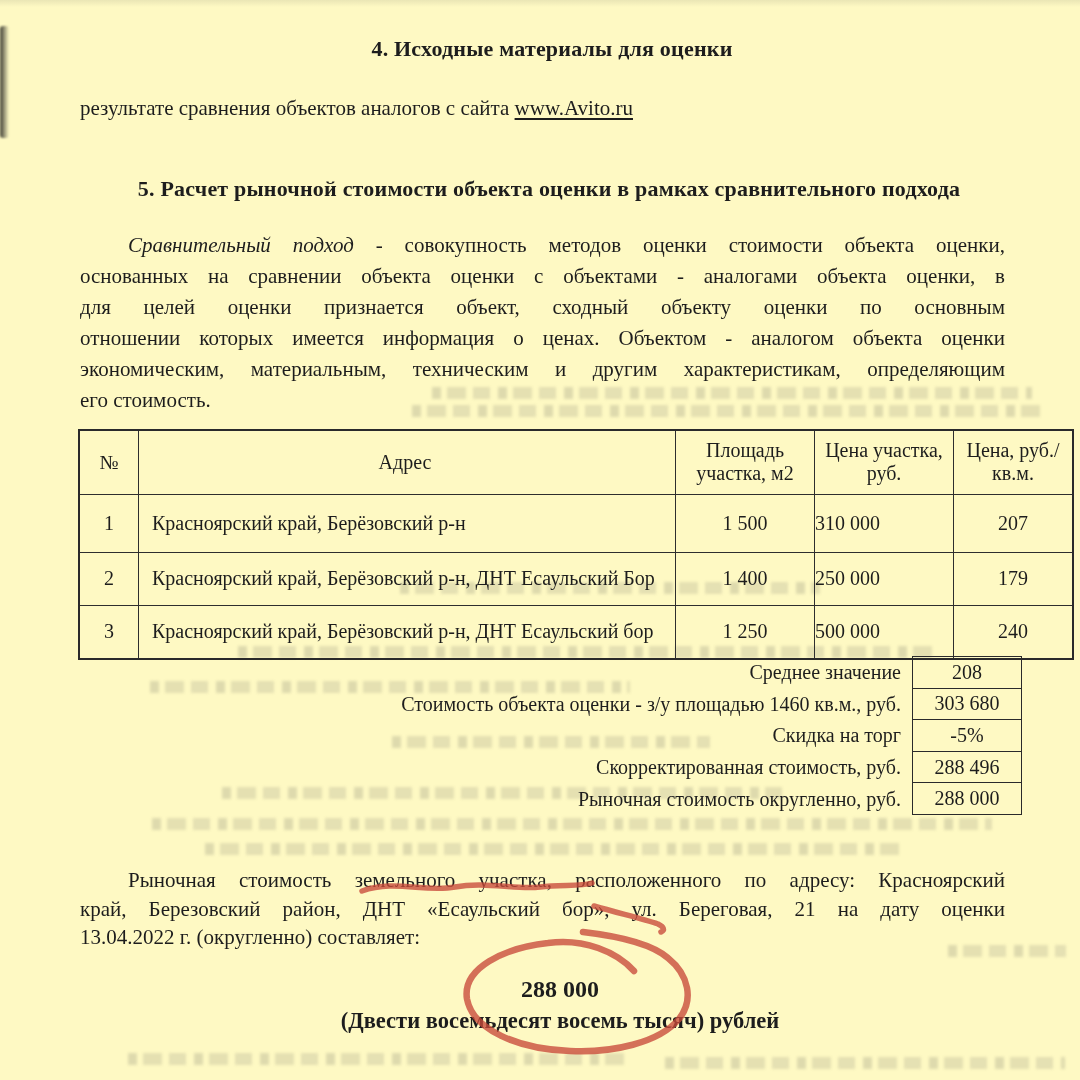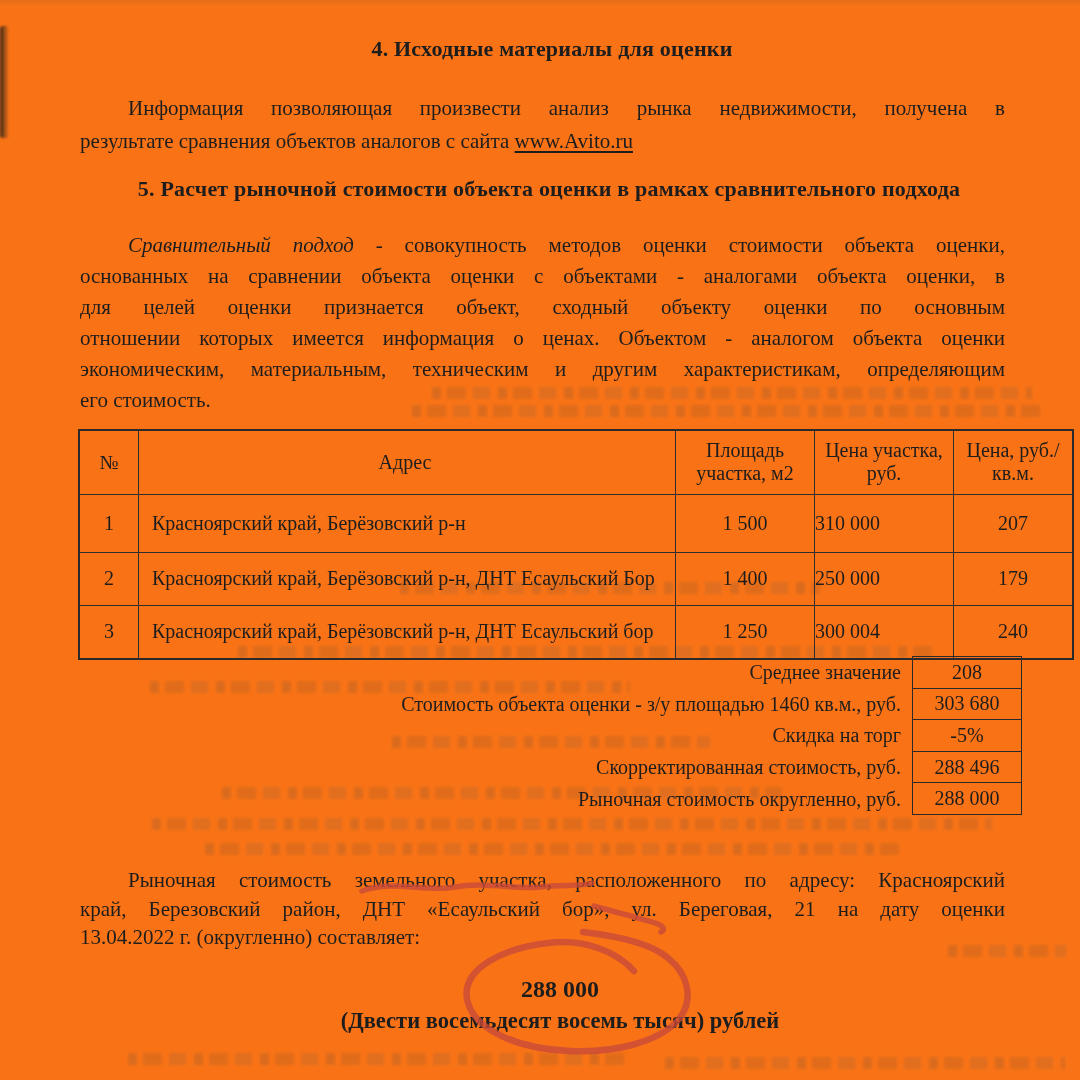--- a/index.html
+++ b/index.html
@@ -1,20 +1,20 @@
 <!DOCTYPE html>
 <html lang="ru"><head>
 <meta charset="utf-8">
 <style>
   html,body{margin:0;padding:0;background:#e8e8e6;}
   .page{
     position:relative;
     width:1080px;height:1080px;
     margin:0 auto;
-    background:#f97316;
+    background:#fef9c3;
     overflow:hidden;
     font-family:"Liberation Serif","DejaVu Serif",serif;
     color:#1d1d1d;
   }
   .page::before{
     content:"";position:absolute;left:0;top:0;width:100%;height:7px;
     background:linear-gradient(to bottom,rgba(60,60,60,.10),rgba(60,60,60,0));
     pointer-events:none;
   }
   .smudge{
@@ -120,21 +120,20 @@
   <div class="ghost" style="left:222px;top:787px;width:560px"></div>
   <div class="ghost" style="left:152px;top:818px;width:840px"></div>
   <div class="ghost" style="left:205px;top:843px;width:695px"></div>
   <div class="ghost" style="left:948px;top:945px;width:118px"></div>
   <div class="ghost" style="left:128px;top:1053px;width:500px"></div>
   <div class="ghost" style="left:665px;top:1057px;width:400px"></div>
 
   <div class="h4head">4. Исходные материалы для оценки</div>
 
   <div class="para p1">
-    <div class="line jl indent">Информация  позволяющая  произвести  анализ  рынка  недвижимости,  получена  в</div>
     <div class="line"><span>результате сравнения объектов аналогов с сайта </span><span class="link">www.Avito.ru</span></div>
   </div>
 
   <div class="h5head">5. Расчет рыночной стоимости объекта оценки в рамках сравнительного подхода</div>
 
   <div class="para p2">
     <div class="line jl indent"><span class="it">Сравнительный подход</span><span> - совокупность методов оценки стоимости объекта оценки,</span></div>
     <div class="line jl">основанных на сравнении объекта оценки с объектами - аналогами объекта оценки, в</div>
     <div class="line jl">для целей оценки признается объект, сходный объекту оценки по основным</div>
     <div class="line jl">отношении которых имеется информация о ценах. Объектом - аналогом объекта оценки</div>
@@ -162,21 +161,21 @@
       <td class="c-num">2</td>
       <td class="c-addr">Красноярский край, Берёзовский р-н, ДНТ Есаульский Бор</td>
       <td class="c-area">1 400</td>
       <td class="c-price">250 000</td>
       <td class="c-unit">179</td>
     </tr>
     <tr class="r3">
       <td class="c-num">3</td>
       <td class="c-addr">Красноярский край, Берёзовский р-н, ДНТ Есаульский бор</td>
       <td class="c-area">1 250</td>
-      <td class="c-price">300 004</td>
+      <td class="c-price">500 000</td>
       <td class="c-unit">240</td>
     </tr>
   </tbody>
     </table>
 
   <table class="summary">
     <tbody>
         <tr>
       <td class="slabel">Среднее значение</td>
       <td class="sval">208</td>

